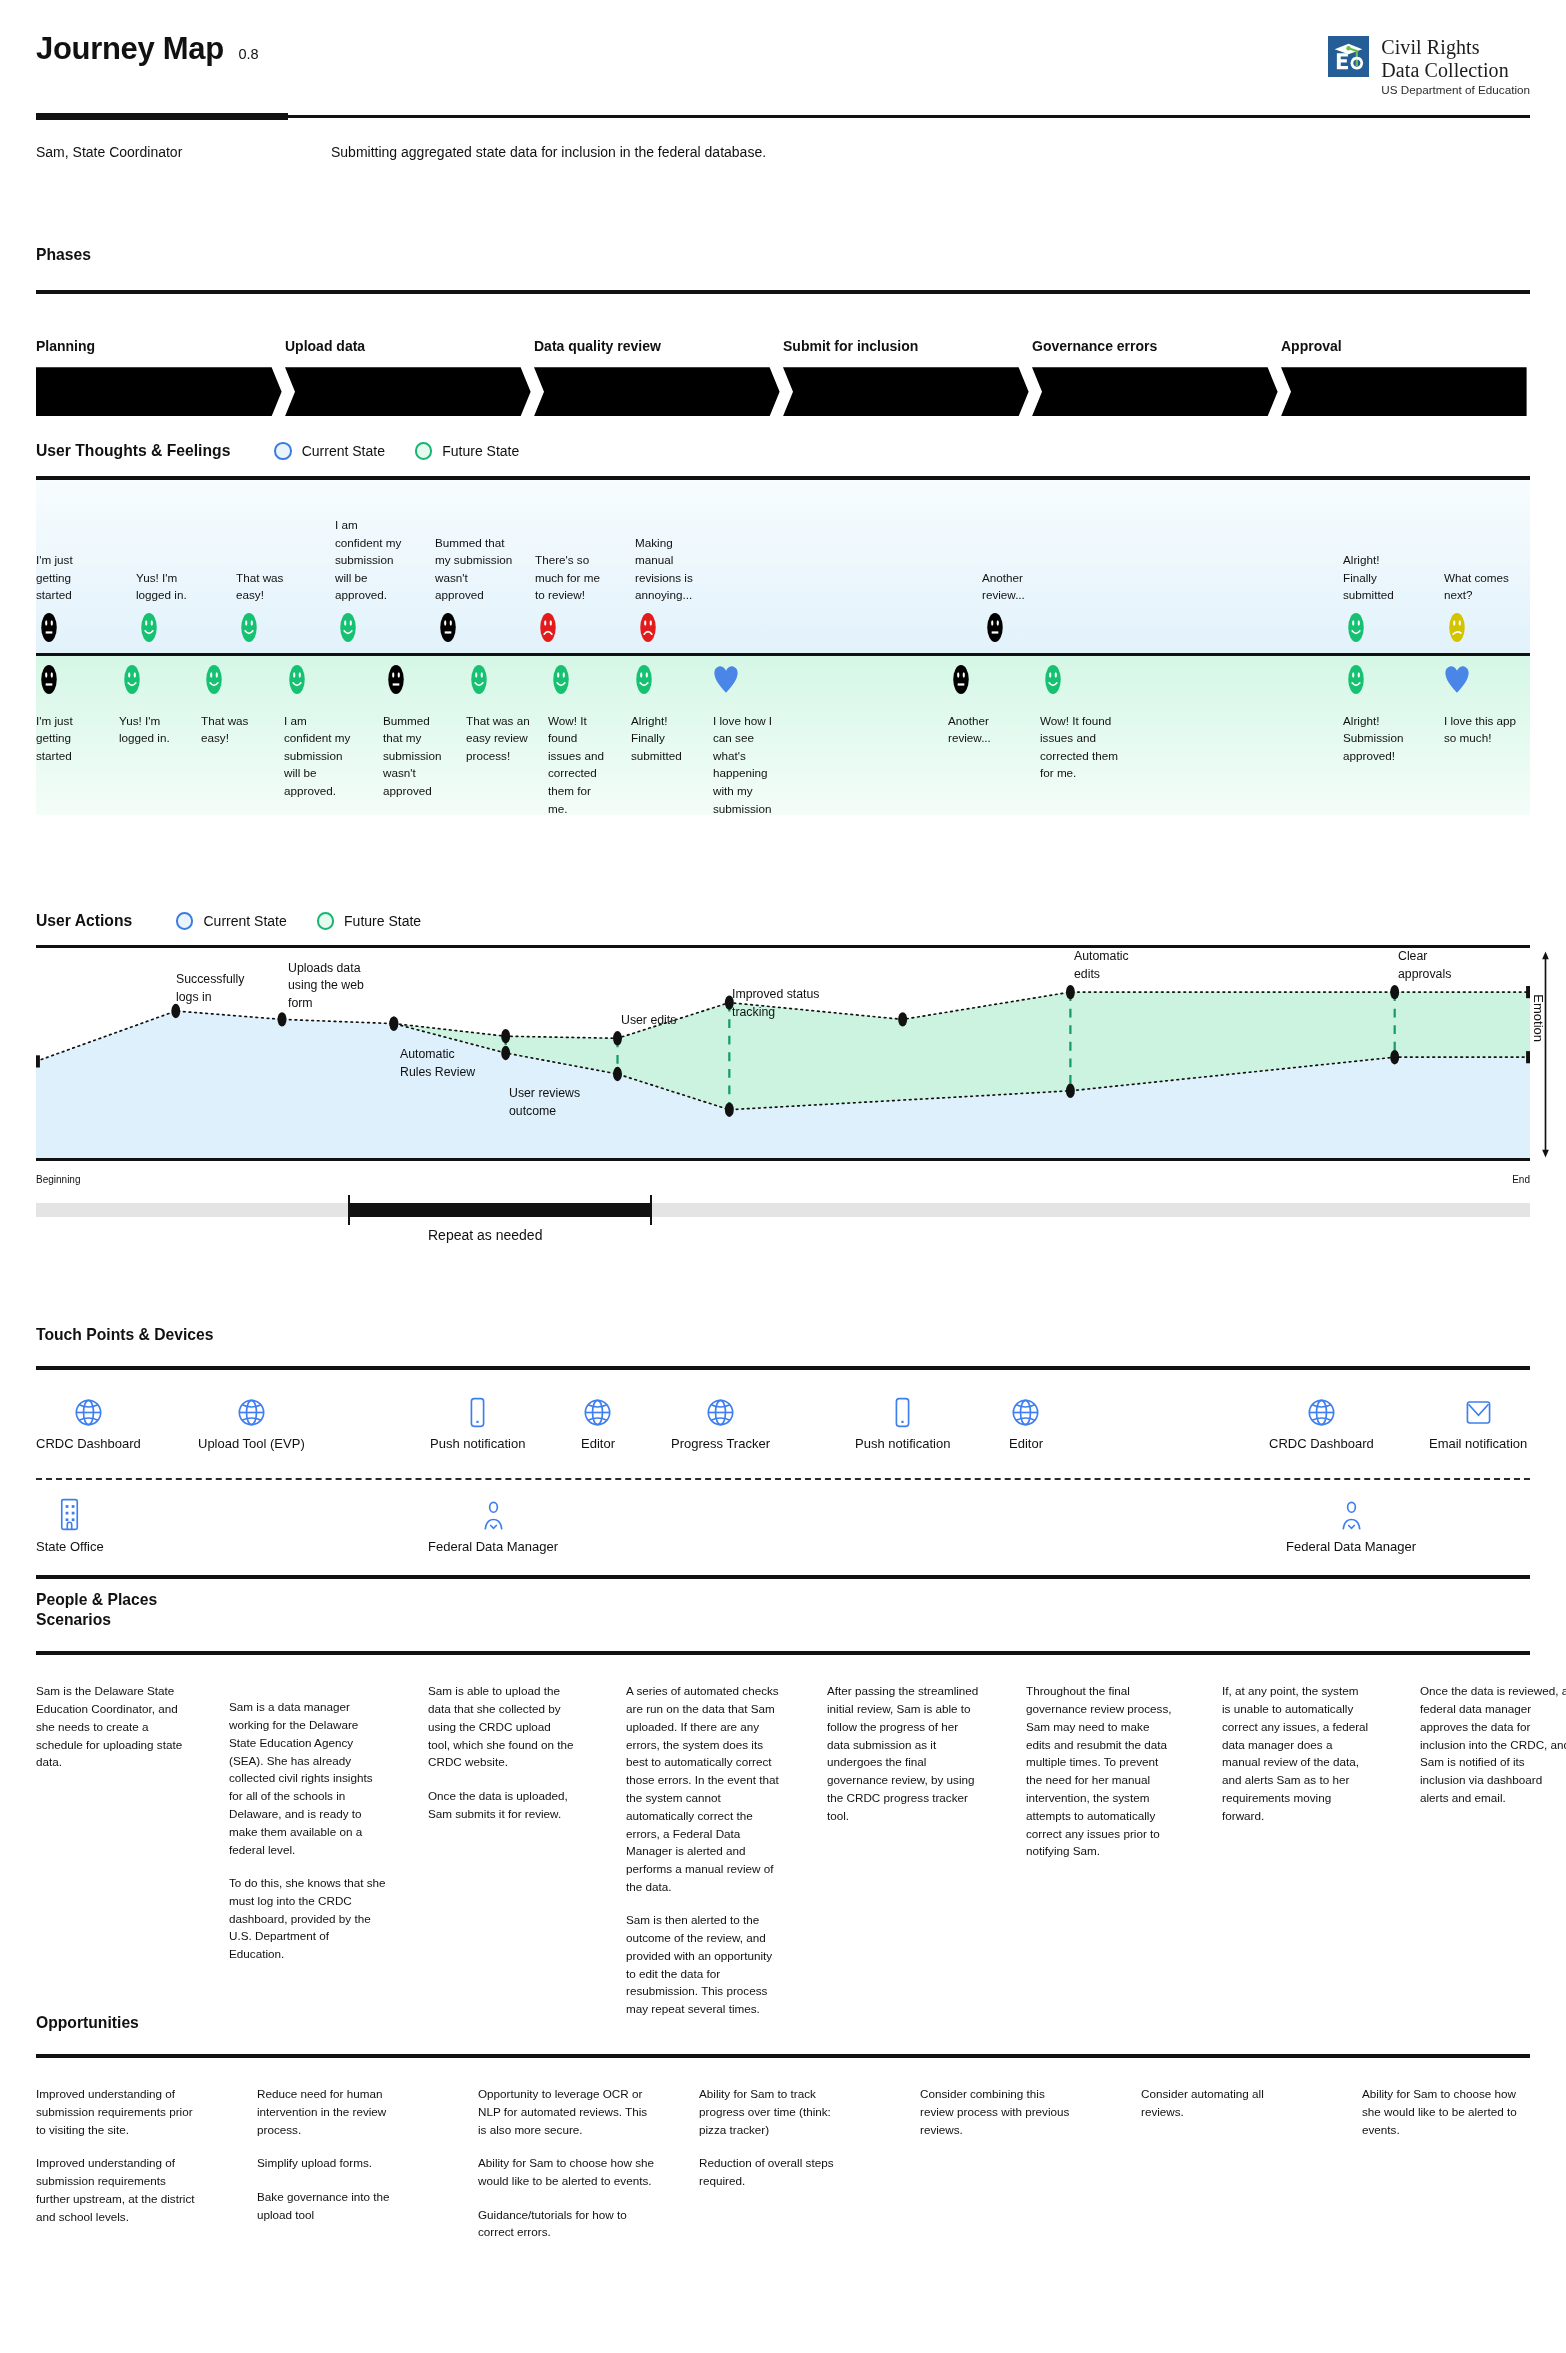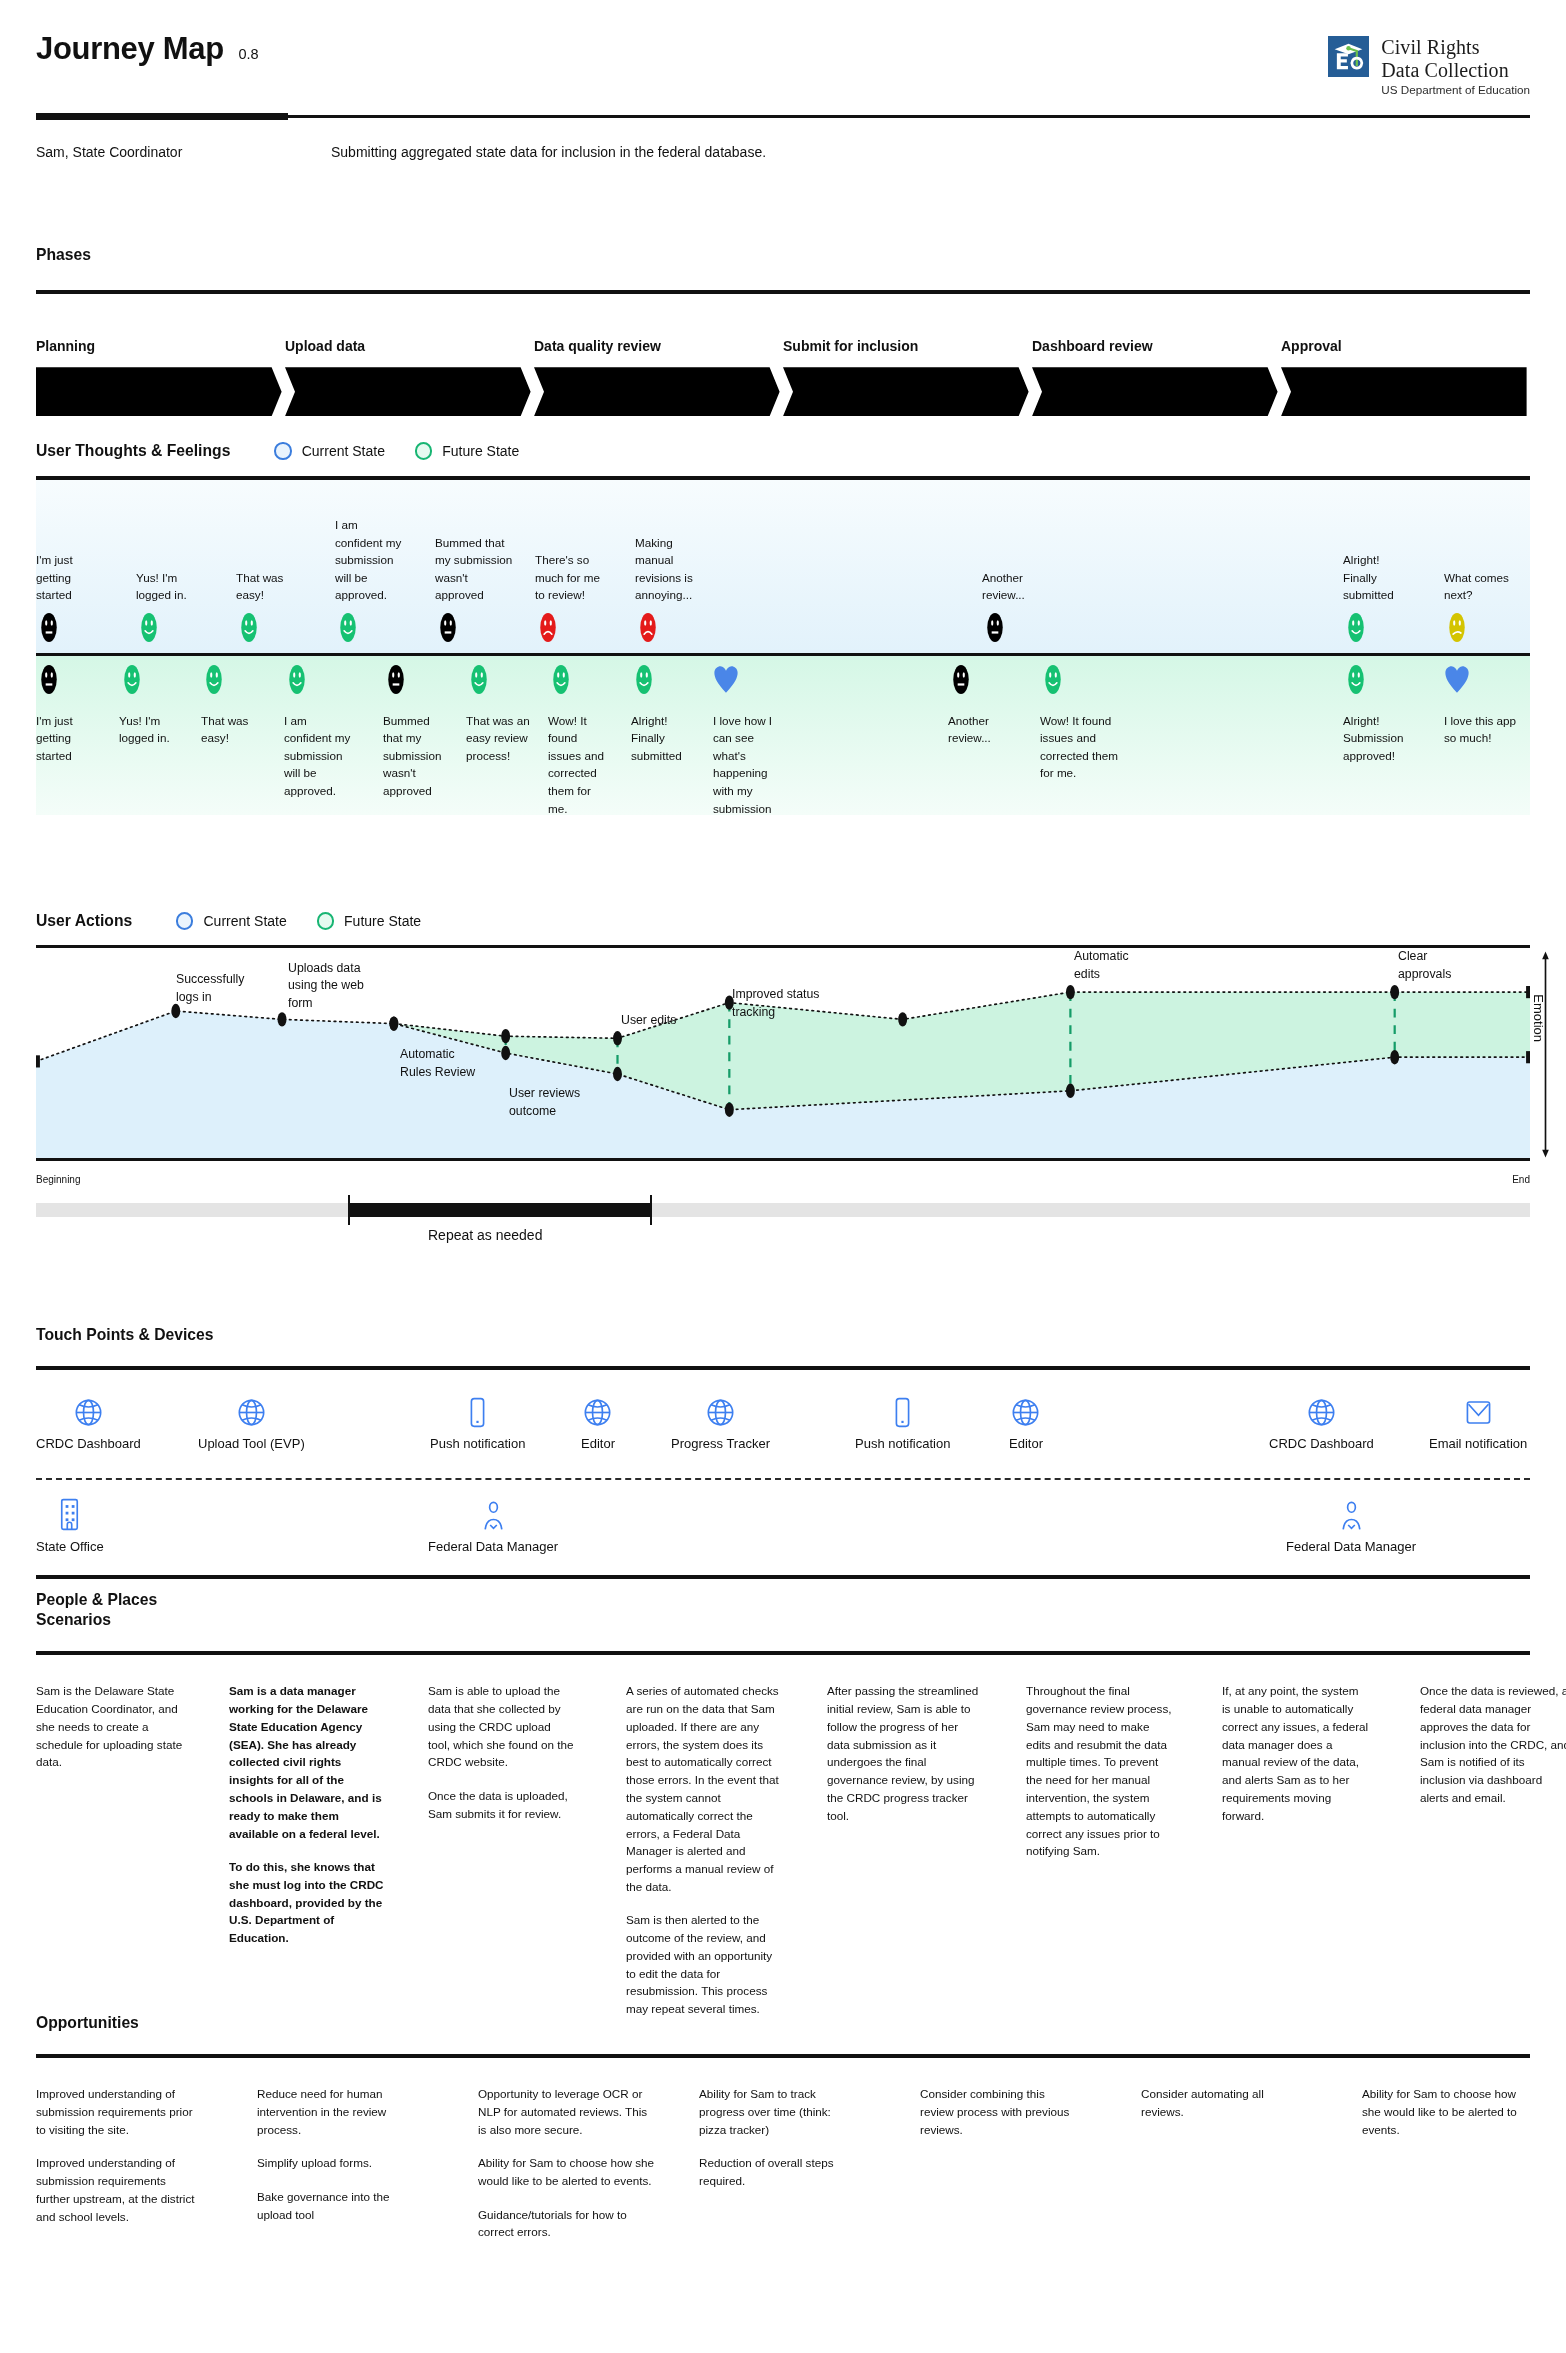--- a/index.html
+++ b/index.html
@@ -142,21 +142,21 @@
   <div class="wrap" id="phases">
     <div class="hdr">
       <div class="sec-label">Phases</div>
     </div>
     <div class="sec-rule"></div>
     <div class="phase-names" id="phase-names">
         <div style="width: 249px;">Planning</div>
         <div style="width: 249px;">Upload data</div>
         <div style="width: 249px;">Data quality review</div>
         <div style="width: 249px;">Submit for inclusion</div>
-        <div style="width: 249px;">Dashboard review</div>
+        <div style="width: 249px;">Governance errors</div>
         <div style="width: 249px;">Approval</div>
       </div>
     <div class="phase-bars" id="phase-bars">
         <div class="phase-bar first" style="width: 246px;"></div>
         <div class="phase-bar" style="width: 246px;"></div>
         <div class="phase-bar" style="width: 246px;"></div>
         <div class="phase-bar" style="width: 246px;"></div>
         <div class="phase-bar" style="width: 246px;"></div>
         <div class="phase-bar last" style="width: 246px;"></div>
       </div>
@@ -611,21 +611,21 @@
     <div class="sec-label" style="margin-top:12.3px;">People &amp; Places</div>
   </div>
 
   <div class="wrap" id="scenarios">
     <div class="sec-label">Scenarios</div>
     <div class="sec-rule"></div>
     <div class="col-row" id="scenario-cols" style="height:313px;">
         <div class="col" style="left: 0px; width: 148px; top: 0px;">
           <p>Sam is the Delaware State Education Coordinator, and she needs to create a schedule for uploading state data.</p>
         </div>
-        <div class="col" style="left: 193px; width: 157px; top: 0px; font-weight: bold;">
+        <div class="col" style="left: 193px; width: 157px; top: 16px;">
           <p>Sam is a data manager working for the Delaware State Education Agency (SEA). She has already collected civil rights insights for all of the schools in Delaware, and is ready to make them available on a federal level.</p>
           <p>To do this, she knows that she must log into the CRDC dashboard, provided by the U.S. Department of Education.</p>
         </div>
         <div class="col" style="left: 392px; width: 148px; top: 0px;">
           <p>Sam is able to upload the data that she collected by using the CRDC upload tool, which she found on the CRDC website.</p>
           <p>Once the data is uploaded, Sam submits it for review.</p>
         </div>
         <div class="col" style="left: 590px; width: 157px; top: 0px;">
           <p>A series of automated checks are run on the data that Sam uploaded. If there are any errors, the system does its best to automatically correct those errors. In the event that the system cannot automatically correct the errors, a Federal Data Manager is alerted and performs a manual review of the data.</p>
           <p>Sam is then alerted to the outcome of the review, and provided with an opportunity to edit the data for resubmission. This process may repeat several times.</p>

